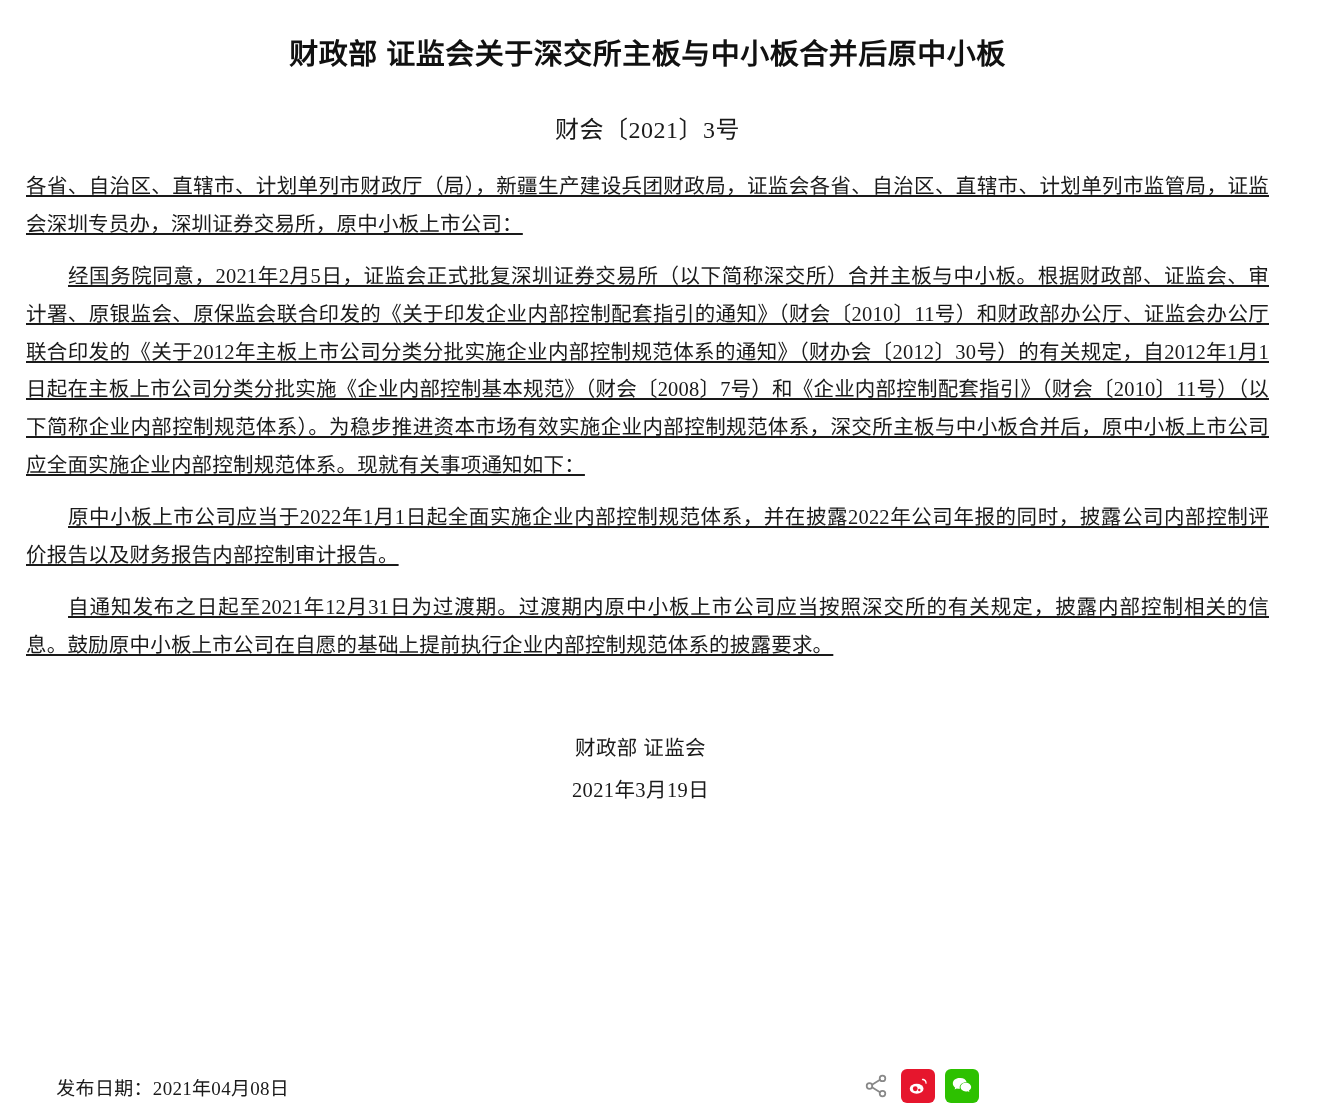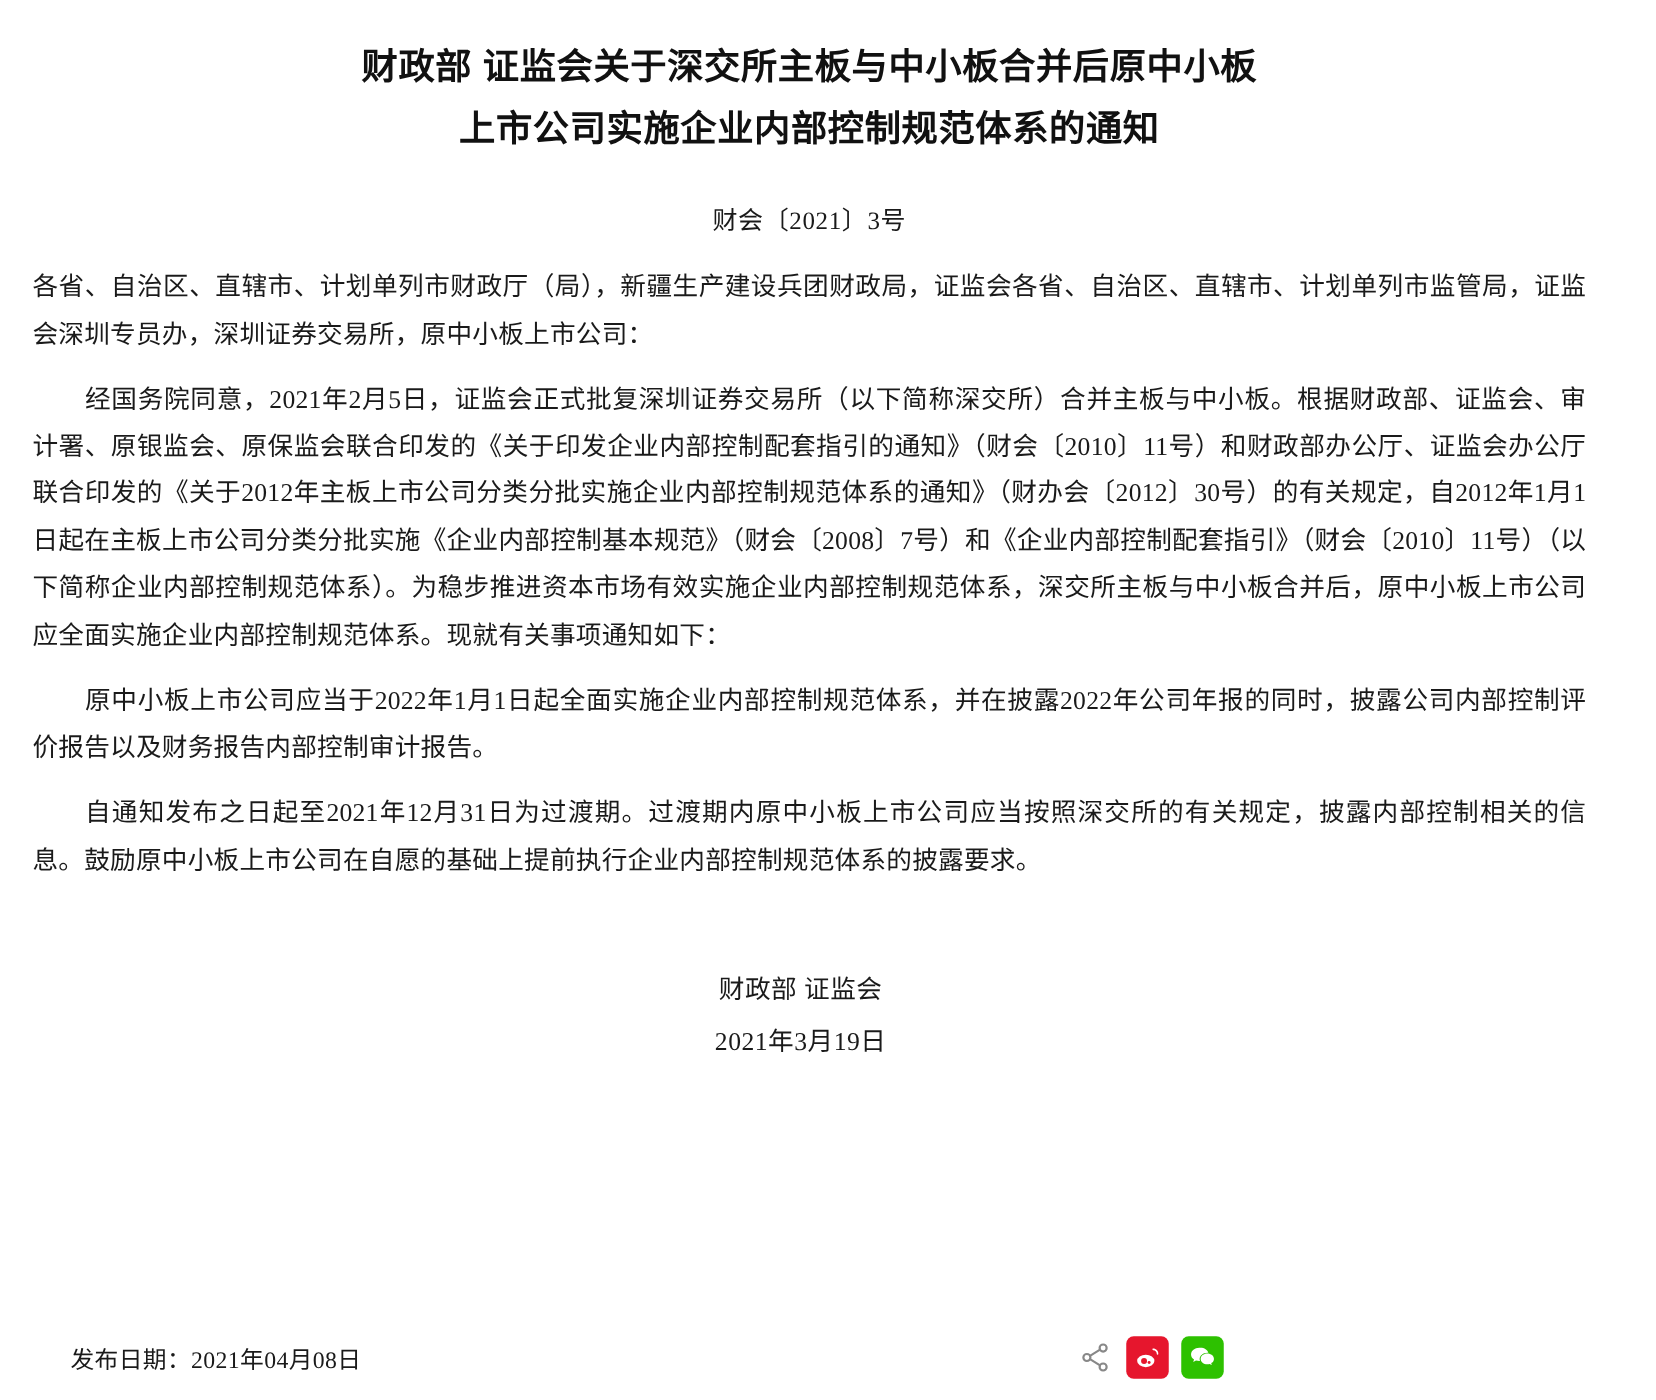--- a/index.html
+++ b/index.html
@@ -26,28 +26,29 @@
     font-family: "Liberation Sans", "DejaVu Sans", sans-serif;
     font-weight: bold;
     font-size: 29px;
     line-height: 1.72;
     letter-spacing: 0.5px;
     color: #111111;
     margin: 8px 60px 0 60px;
   }
   .doc-number {
     text-align: center;
-    font-size: 20px;
+    font-size: 24px;
     margin-top: 30px;
     margin-bottom: 8px;
     color: #1a1a1a;
     letter-spacing: 0.5px;
   }
   .body-block {
     margin-top: 23px;
+    text-decoration: underline;
   }
   p.para {
     font-size: 20.5px;
     line-height: 1.85;
     text-align: justify;
     text-justify: inter-ideograph;
     margin: 0 0 14px 0;
     letter-spacing: 0.2px;
     color: #1a1a1a;
   }
@@ -119,21 +120,20 @@
     height: 80px;
   }
 </style>
 </head>
 <body>
 
 <div class="page">
 
   <h1 class="doc-title">
     <span>财政部 证监会关于深交所主板与中小板合并后原中小板</span><br>
-    <span>上市公司实施企业内部控制规范体系的通知</span>
   </h1>
 
   <div class="doc-number">财会〔2021〕3号</div>
 
   <div class="body-block">
 
     <p class="para no-indent">各省、自治区、直辖市、计划单列市财政厅（局），新疆生产建设兵团财政局，证监会各省、自治区、直辖市、计划单列市监管局，证监会深圳专员办，深圳证券交易所，原中小板上市公司：</p>
 
     <p class="para indent">经国务院同意，2021年2月5日，证监会正式批复深圳证券交易所（以下简称深交所）合并主板与中小板。根据财政部、证监会、审计署、原银监会、原保监会联合印发的《关于印发企业内部控制配套指引的通知》（财会〔2010〕11号）和财政部办公厅、证监会办公厅联合印发的《关于2012年主板上市公司分类分批实施企业内部控制规范体系的通知》（财办会〔2012〕30号）的有关规定，自2012年1月1日起在主板上市公司分类分批实施《企业内部控制基本规范》（财会〔2008〕7号）和《企业内部控制配套指引》（财会〔2010〕11号）（以下简称企业内部控制规范体系）。为稳步推进资本市场有效实施企业内部控制规范体系，深交所主板与中小板合并后，原中小板上市公司应全面实施企业内部控制规范体系。现就有关事项通知如下：</p>
 

